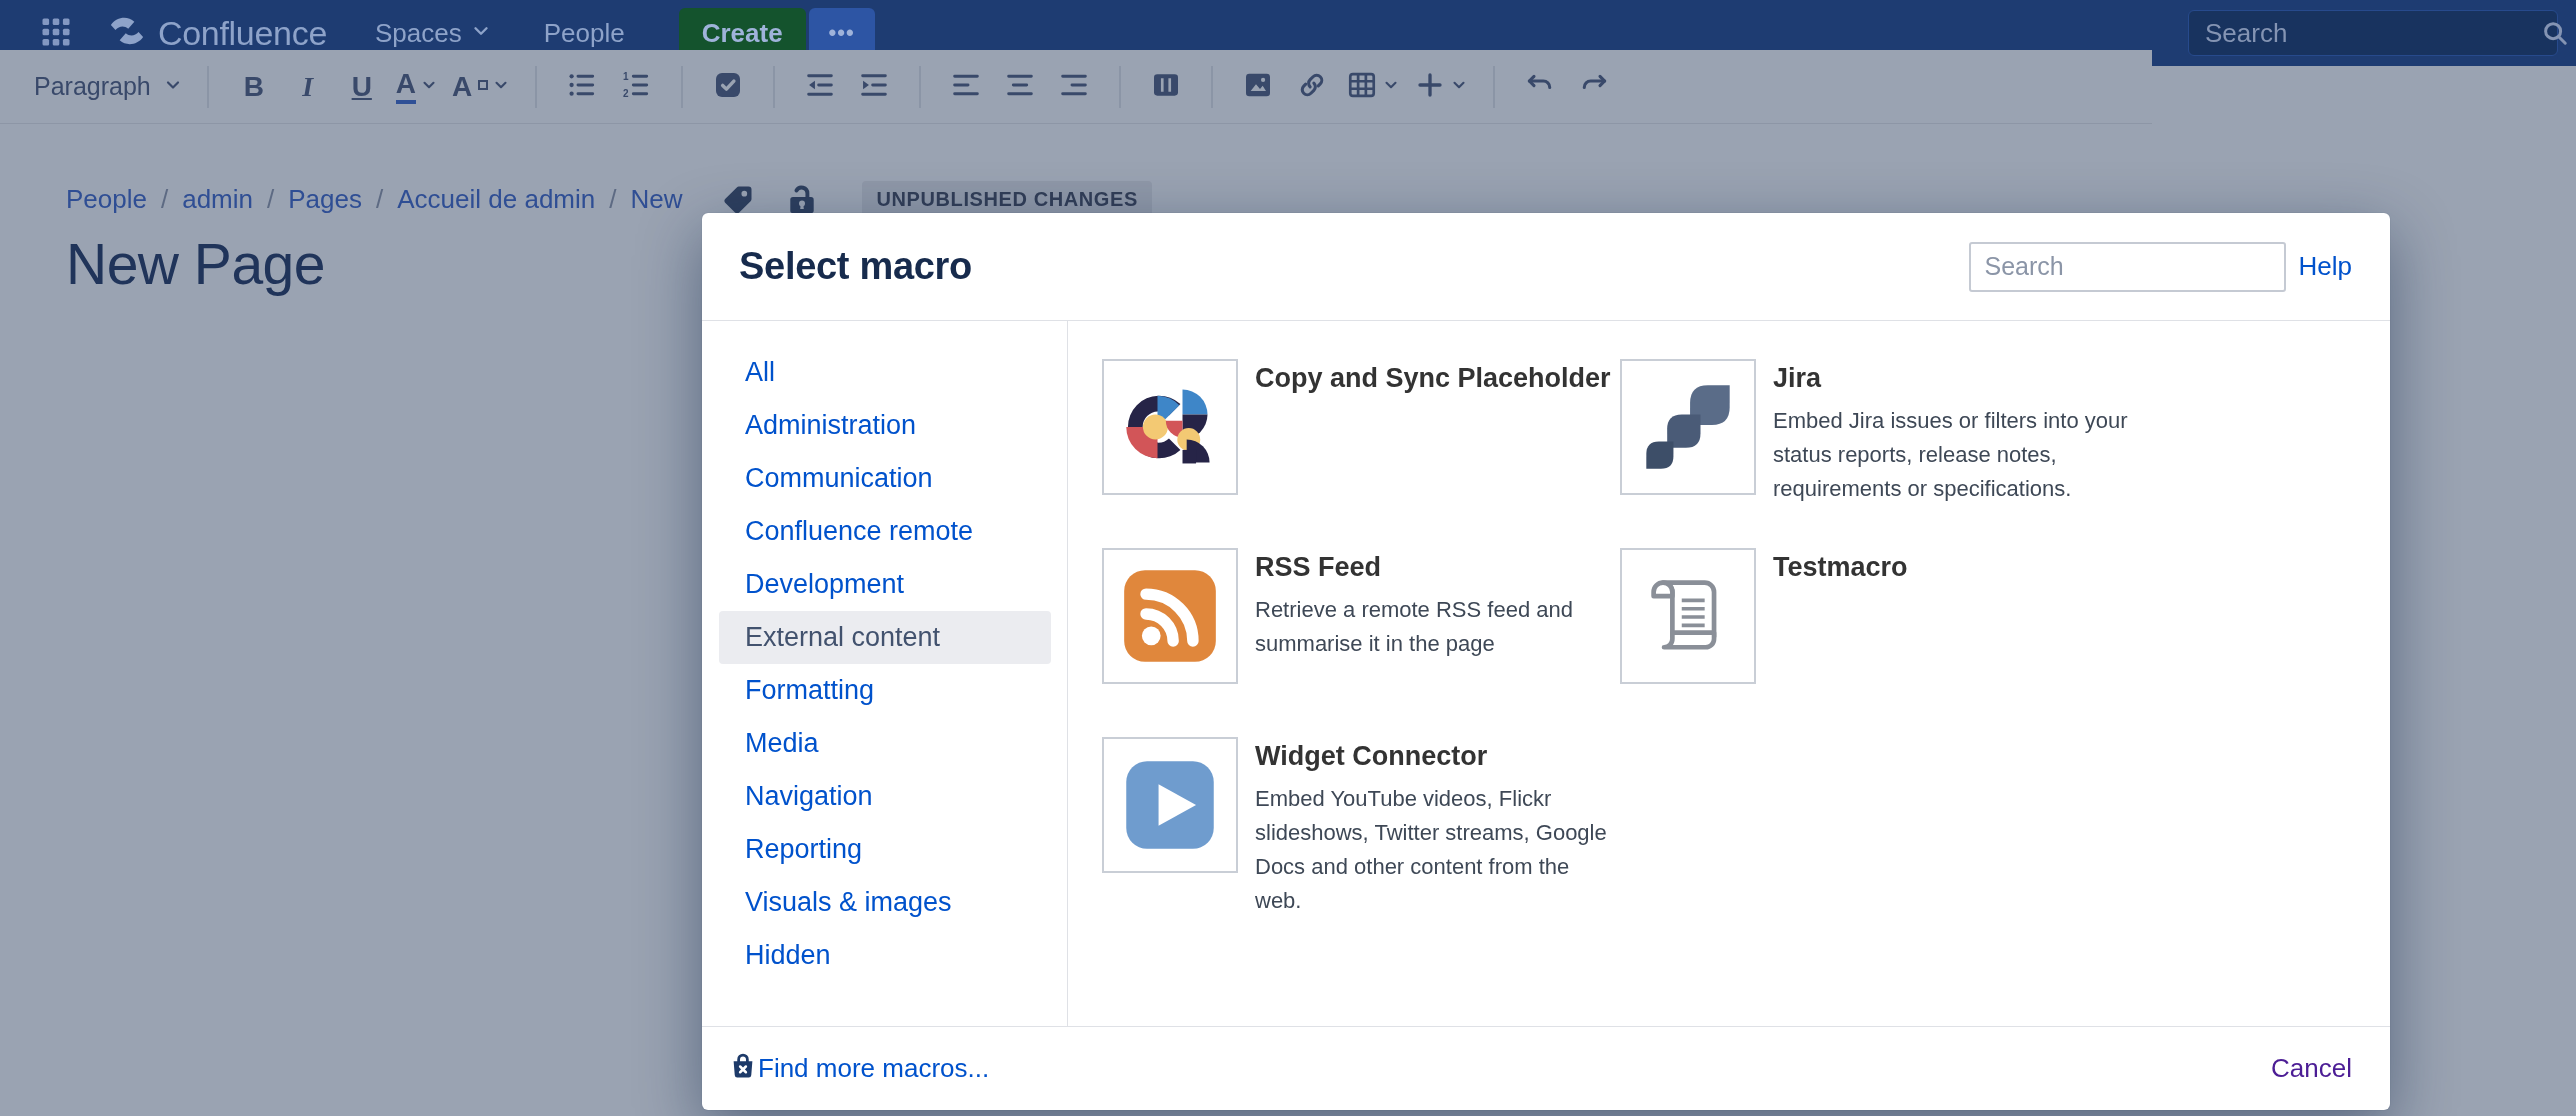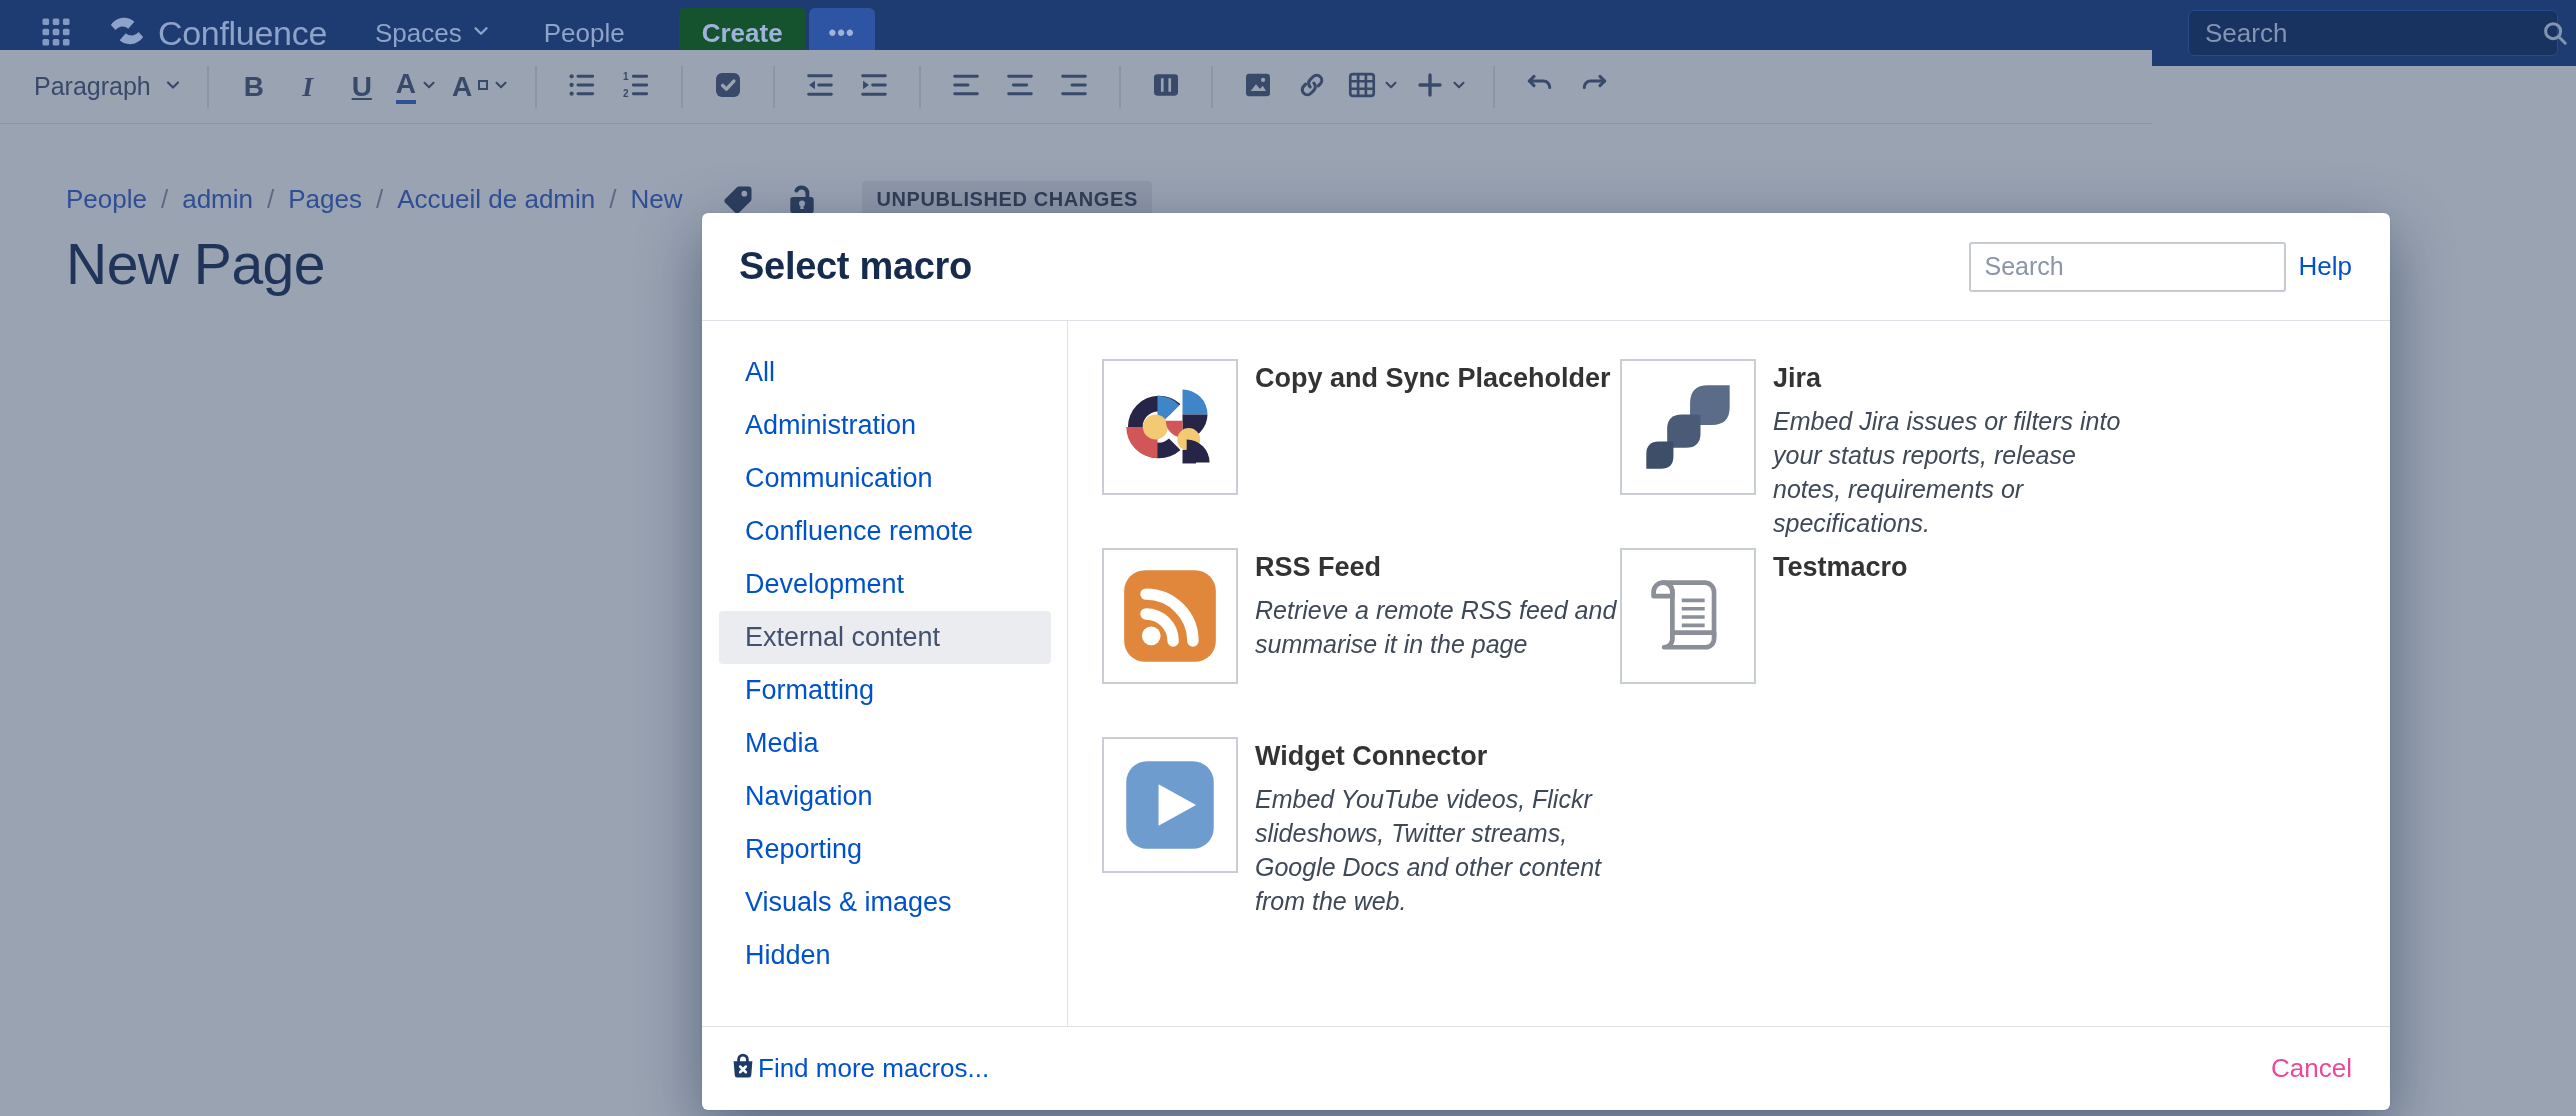--- a/index.html
+++ b/index.html
@@ -78,27 +78,27 @@
   .cat { height:53px; display:flex; align-items:center; padding:0 26px; border-radius:4px;
     font-size:27px; color:#0052CC; cursor:pointer; }
   .cat.sel { background:#EBECF0; color:#42526E; }
 
   .macros { flex:1; padding:38px 28px 0 34px; display:grid;
     grid-template-columns:518px 1fr; grid-auto-rows:189px; }
   .macro { display:flex; gap:17px; align-items:flex-start; cursor:pointer; }
   .iconbox { width:136px; height:136px; flex:none; border:2px solid #c9ced6; background:#fff;
     display:flex; align-items:center; justify-content:center; }
   .m-name { font-size:27px; font-weight:700; color:#333; padding-top:4px; }
-  .m-desc { font-size:25px; color:#3e4856; line-height:34px; margin-top:10px; max-width:373px;font-style:italic; }
+  .m-desc { font-size:22px; color:#3e4856; line-height:34px; margin-top:10px; max-width:373px; }
 
   .m-foot { height:83px; flex:none; display:flex; align-items:center; padding:0 38px 0 26px; }
   .findmore { display:flex; align-items:center; gap:0; color:#0052CC; font-size:26px;
     text-decoration:none; cursor:pointer; }
   .f-spacer { flex:1; }
-  .cancel { color:#ec4899; font-size:26px; text-decoration:none; cursor:pointer; }
+  .cancel { color:#4c1d95; font-size:26px; text-decoration:none; cursor:pointer; }
 </style>
 </head>
 <body>
 
 <div class="nav">
   <button class="nav-grid">
     <span>
       <svg width="36" height="36" viewBox="0 0 24 24" fill="currentColor">
           <rect x="3" y="3" width="4.4" height="4.4" rx="1"></rect>
           <rect x="9.8" y="3" width="4.4" height="4.4" rx="1"></rect>

